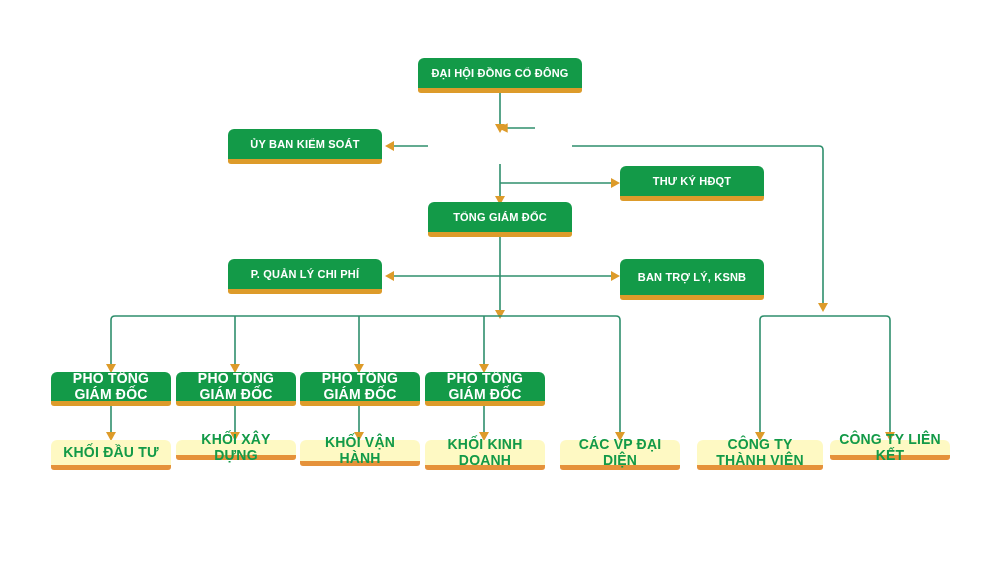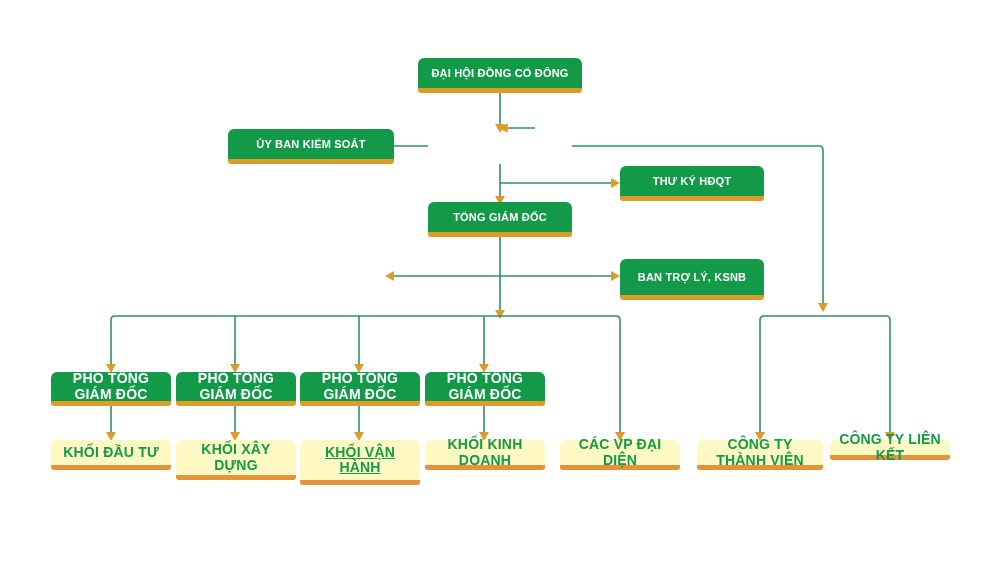--- a/index.html
+++ b/index.html
@@ -121,33 +121,36 @@
       <polygon points="755,432 765,432 760,441" fill="#dd9b2a" stroke="none"></polygon>
       <line x1="890" y1="330" x2="890" y2="434"></line>
       <polygon points="885,432 895,432 890,441" fill="#dd9b2a" stroke="none"></polygon>
     </g>
   </svg>
 
   <div class="node node-green t11" style="left:418px; top:58px; width:164px; height:35px;">
     <span>ĐẠI HỘI ĐỒNG CỔ ĐÔNG</span>
   </div>
 
-  <div class="node node-green t11" style="left:228px; top:129px; width:166px; height:35px;text-align:center;">
+  <div class="node node-green t11" style="left:228px; top:129px; width:154px; height:35px;text-align:center;">
     <span>ỦY BAN KIỂM SOÁT</span>
   </div>
 
 
   <div class="node node-green t11" style="left:428px; top:202px; width:144px; height:35px;">
     <span>TỔNG GIÁM ĐỐC</span>
   </div>
 
   <div class="node node-green t11" style="left:620px; top:166px; width:144px; height:35px;">
     <span>THƯ KÝ HĐQT</span>
   </div>
 
+  <div class="node node-green t11" style="left:228px; top:259px; width:154px; height:35px;">
+    <span>P. QUẢN LÝ CHI PHÍ</span>
+  </div>
 
   <div class="node node-green t11" style="left:620px; top:259px; width:144px; height:41px;">
     <span>BAN TRỢ LÝ, KSNB</span>
   </div>
 
   <div class="node node-green t9" style="left:51px; top:372px; width:120px; height:34px;">
     <span>PHÓ TỔNG GIÁM ĐỐC</span>
   </div>
   <div class="node node-green t9" style="left:176px; top:372px; width:120px; height:34px;">
     <span>PHÓ TỔNG GIÁM ĐỐC</span>
@@ -155,24 +158,24 @@
   <div class="node node-green t9" style="left:300px; top:372px; width:120px; height:34px;">
     <span>PHÓ TỔNG GIÁM ĐỐC</span>
   </div>
   <div class="node node-green t9" style="left:425px; top:372px; width:120px; height:34px;">
     <span>PHÓ TỔNG GIÁM ĐỐC</span>
   </div>
 
   <div class="node node-grey t9" style="left:51px; top:440px; width:120px; height:30px;">
     <span>KHỐI ĐẦU TƯ</span>
   </div>
-  <div class="node node-grey t9" style="left:176px; top:440px; width:120px; height:40px;">
+  <div class="node node-grey t9" style="left:176px; top:440px; width:120px; height:20px;">
     <span>KHỐI XÂY DỰNG</span>
   </div>
-  <div class="node node-grey t9" style="left:300px; top:440px; width:120px; height:45px;text-decoration:underline;">
+  <div class="node node-grey t9" style="left:300px; top:440px; width:120px; height:26px;">
     <span>KHỐI VẬN HÀNH</span>
   </div>
   <div class="node node-grey t9" style="left:560px; top:440px; width:120px; height:30px;">
     <span>CÁC VP ĐẠI DIỆN</span>
   </div>
   <div class="node node-grey t9" style="left:425px; top:440px; width:120px; height:30px;">
     <span>KHỐI KINH DOANH</span>
   </div>
   <div class="node node-grey t9" style="left:697px; top:440px; width:126px; height:30px;">
     <span>CÔNG TY THÀNH VIÊN</span>

